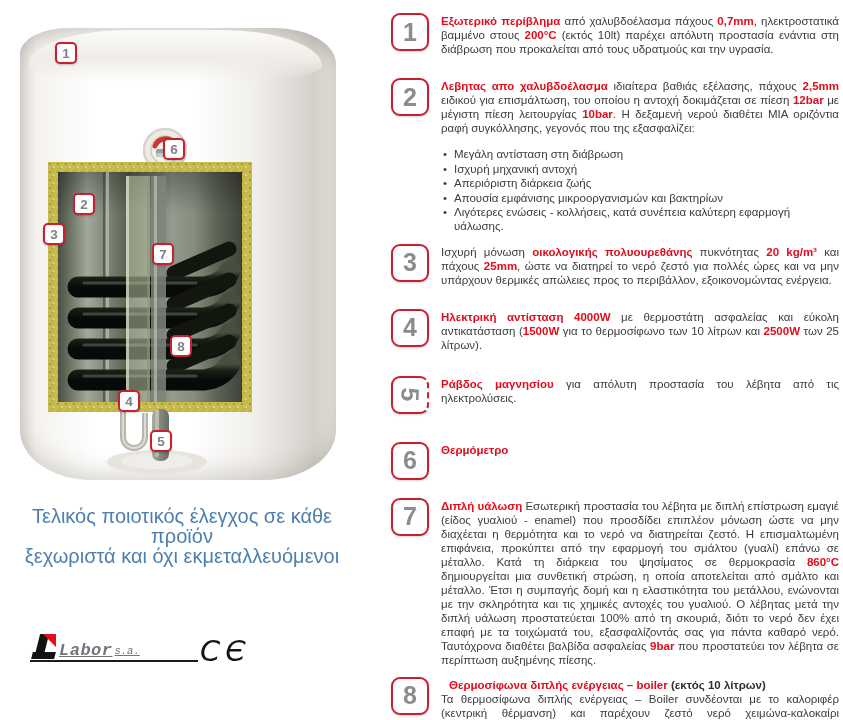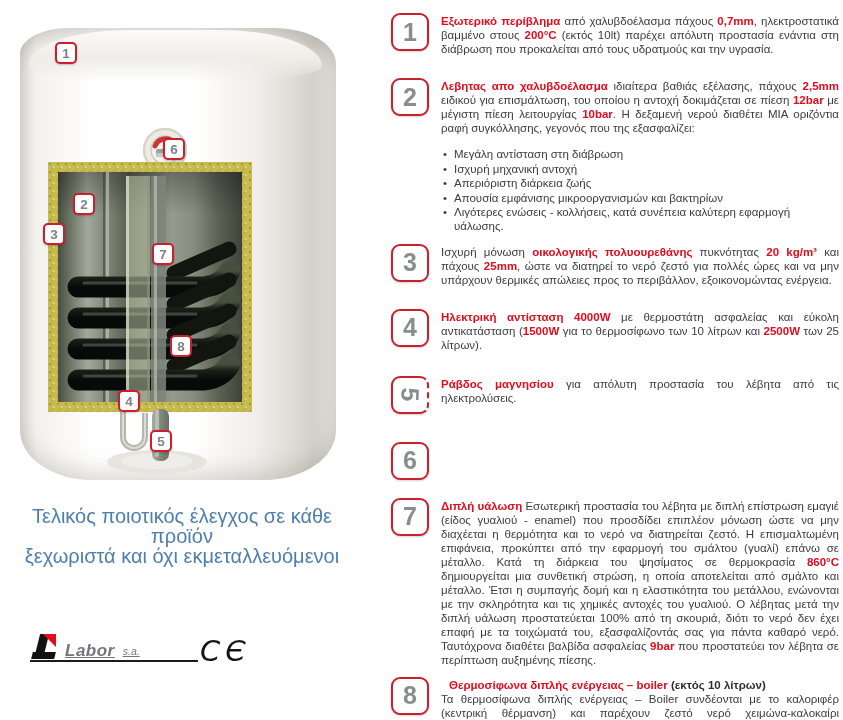--- a/index.html
+++ b/index.html
@@ -52,21 +52,21 @@
   .undertube{position:absolute;left:85px;top:381px;width:130px;height:66px;}
   .callout{
     position:absolute;width:22px;height:22px;background:#fff;box-sizing:border-box;
     border:2px solid #c8202e;border-radius:5px;display:flex;align-items:center;justify-content:center;
     font-size:13.5px;font-weight:bold;color:#7f8184;box-shadow:0 1px 2px rgba(0,0,0,.22);
   }
   
   .caption{position:absolute;left:12px;top:506px;width:340px;text-align:center;
     color:#4d7fae;font-size:20px;line-height:20px;}
   .logo{position:absolute;left:30px;top:634px;width:168px;border-bottom:2.5px solid #1b1b1b;
-    padding-bottom:1px;display:flex;align-items:flex-end;gap:8px;}
+    padding-bottom:1px;display:flex;align-items:flex-end;gap:2px;font-family:Liberation Mono, monospace;}
   .logo-mark{position:relative;width:27px;height:25px;flex:0 0 27px;}
   .logo-mark .bar-v{position:absolute;left:7px;top:0;width:9px;height:25px;background:#121212;transform:skewX(-14deg);}
   .logo-mark .bar-h{position:absolute;left:2px;bottom:0;width:23px;height:7px;background:#121212;transform:skewX(-14deg);}
   .logo-mark .tri{position:absolute;right:1px;top:0;width:0;height:0;border-top:13px solid #e30b1c;border-left:13px solid transparent;}
   .logo-name{font-style:italic;font-weight:bold;color:#72767c;font-size:17px;text-decoration:underline;letter-spacing:.5px;line-height:1;}
   .logo-suffix{font-style:italic;color:#72767c;font-size:10.5px;text-decoration:underline;line-height:1.4;text-align:center;}
   .ce{position:absolute;left:200px;top:634px;font-family:"DejaVu Sans",sans-serif;
     font-size:29px;color:#141414;letter-spacing:5px;font-weight:500;font-style:italic;}
 </style>
 </head>
@@ -247,20 +247,25 @@
     <div class="sec-text">
 
       <div class="sec-para"><span class="t-red">Ράβδος μαγνησίου</span><span> για απόλυτη προστασία του λέβητα από τις ηλεκτρολύσεις.</span></div>
 
     </div>
   </div>
     <div class="section">
     <div class="badge">
       <span class="num">6</span>
     </div>
+    <div class="sec-text">
+
+      <div class="sec-para"><span class="t-red">Θερμόμετρο</span></div>
+
+    </div>
   </div>
     <div class="section">
     <div class="badge">
       <span class="num">7</span>
     </div>
     <div class="sec-text">
 
       <div class="sec-para"><span class="t-red">Διπλή υάλωση</span><span> Εσωτερική προστασία του λέβητα με διπλή επίστρωση εμαγιέ (είδος γυαλιού - enamel) που προσδίδει επιπλέον μόνωση ώστε να μην διαχέεται η θερμότητα και το νερό να διατηρείται ζεστό. Η επισμαλτωμένη επιφάνεια, προκύπτει από την εφαρμογή του σμάλτου (γυαλί) επάνω σε μέταλλο. Κατά τη διάρκεια του ψησίματος σε θερμοκρασία </span><span class="t-red">860°C</span><span> δημιουργείται μια συνθετική στρώση, η οποία αποτελείται από σμάλτο και μέταλλο. Έτσι η συμπαγής δομή και η ελαστικότητα του μετάλλου, ενώνονται με την σκληρότητα και τις χημικές αντοχές του γυαλιού. Ο λέβητας μετά την διπλή υάλωση προστατεύεται 100% από τη σκουριά, διότι το νερό δεν έχει επαφή με τα τοιχώματά του, εξασφαλίζοντάς σας για πάντα καθαρό νερό. Ταυτόχρονα διαθέτει βαλβίδα ασφαλείας </span><span class="t-red">9bar</span><span> που προστατεύει τον λέβητα σε περίπτωση αυξημένης πίεσης.</span></div>
 
     </div>

